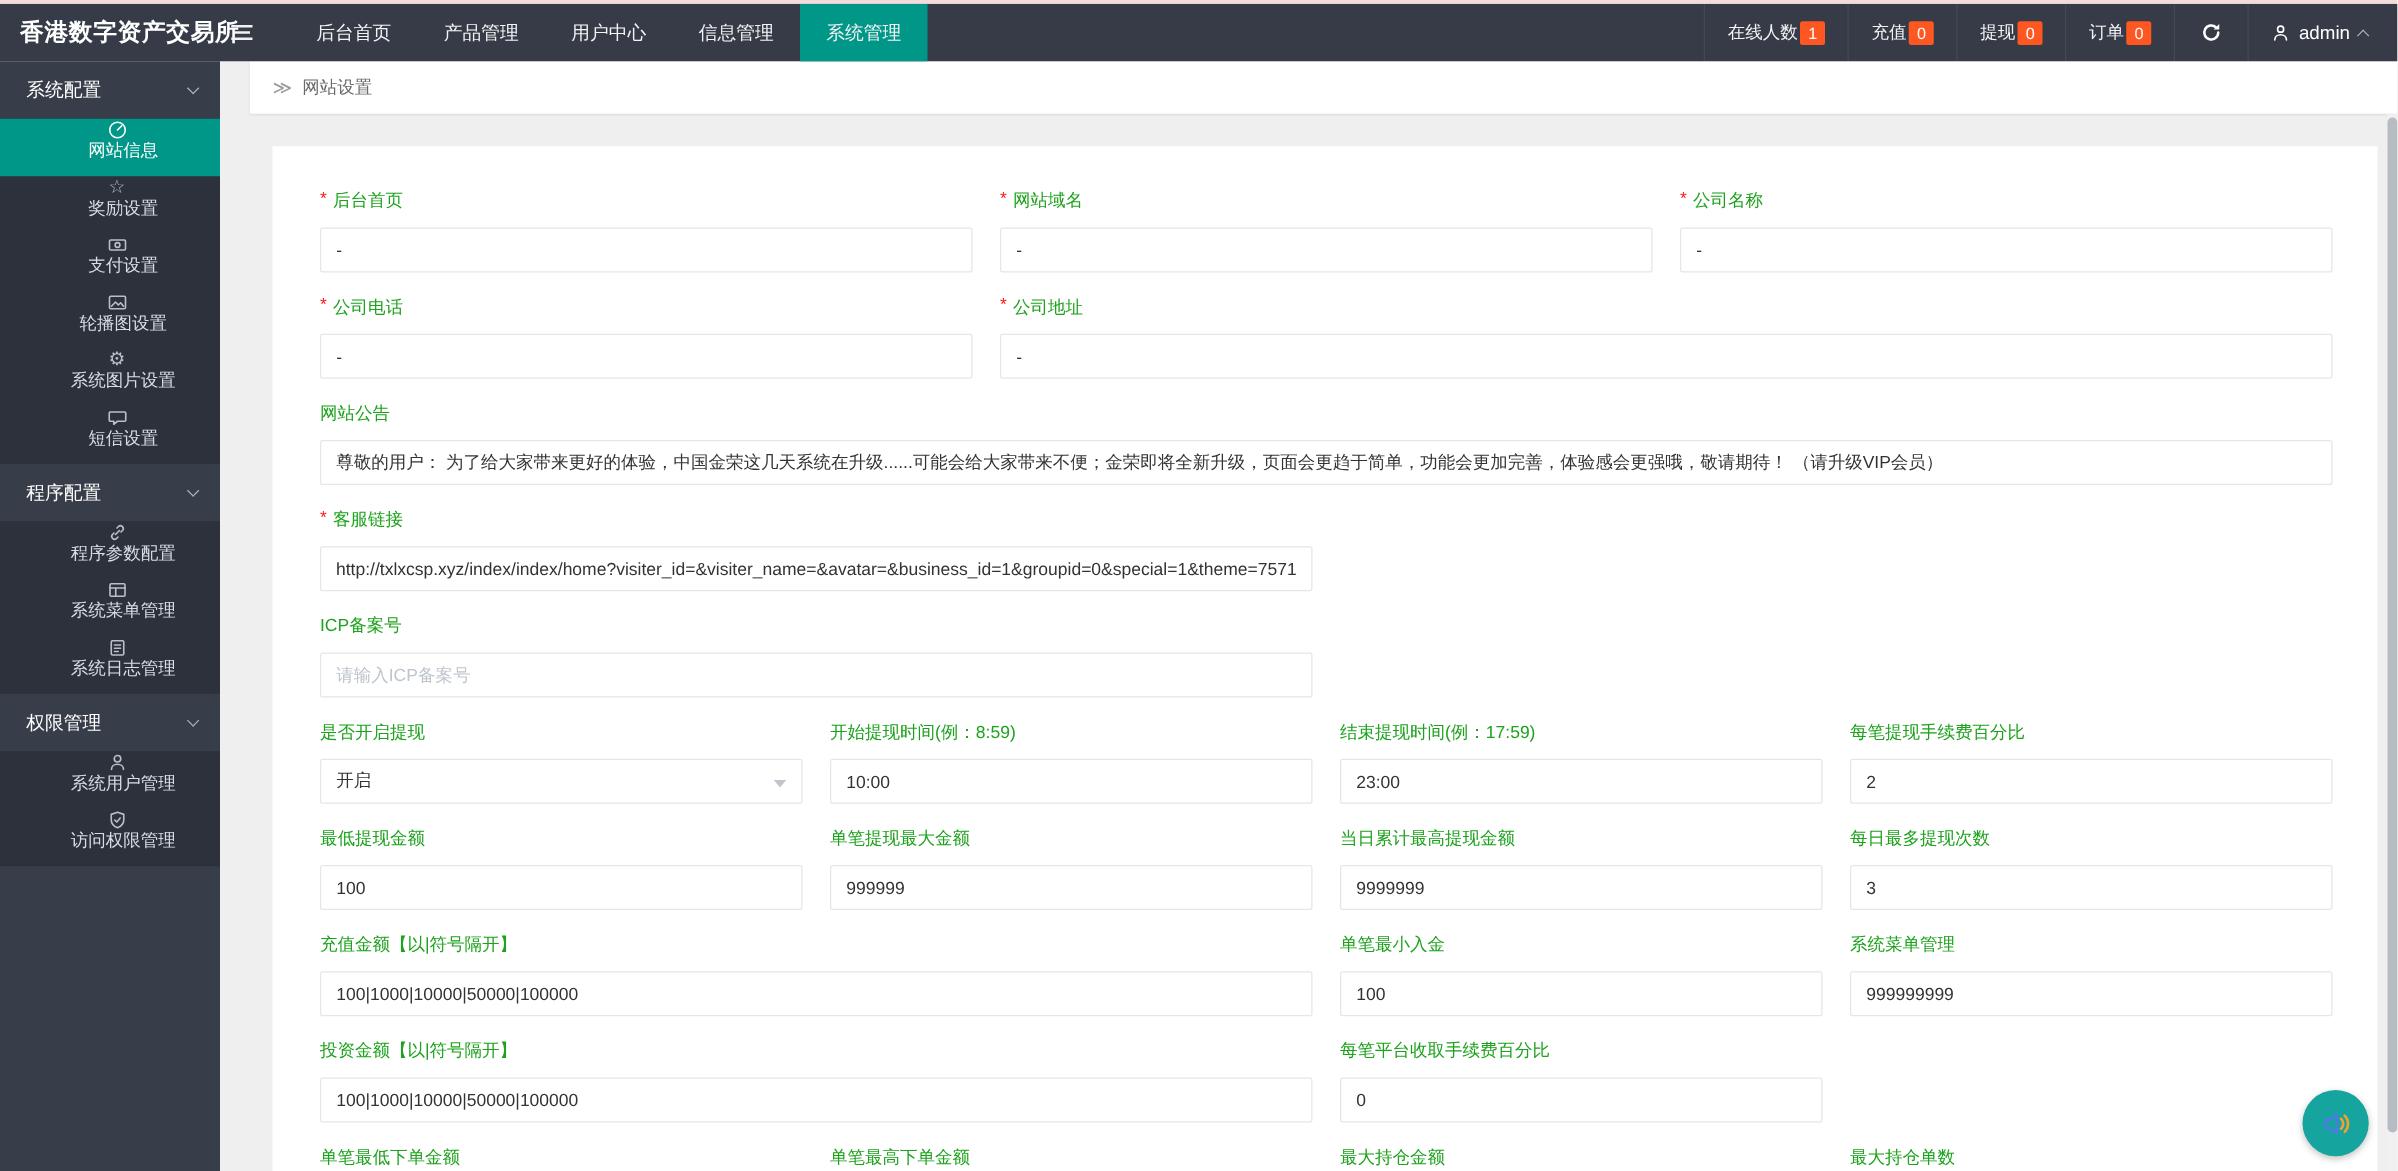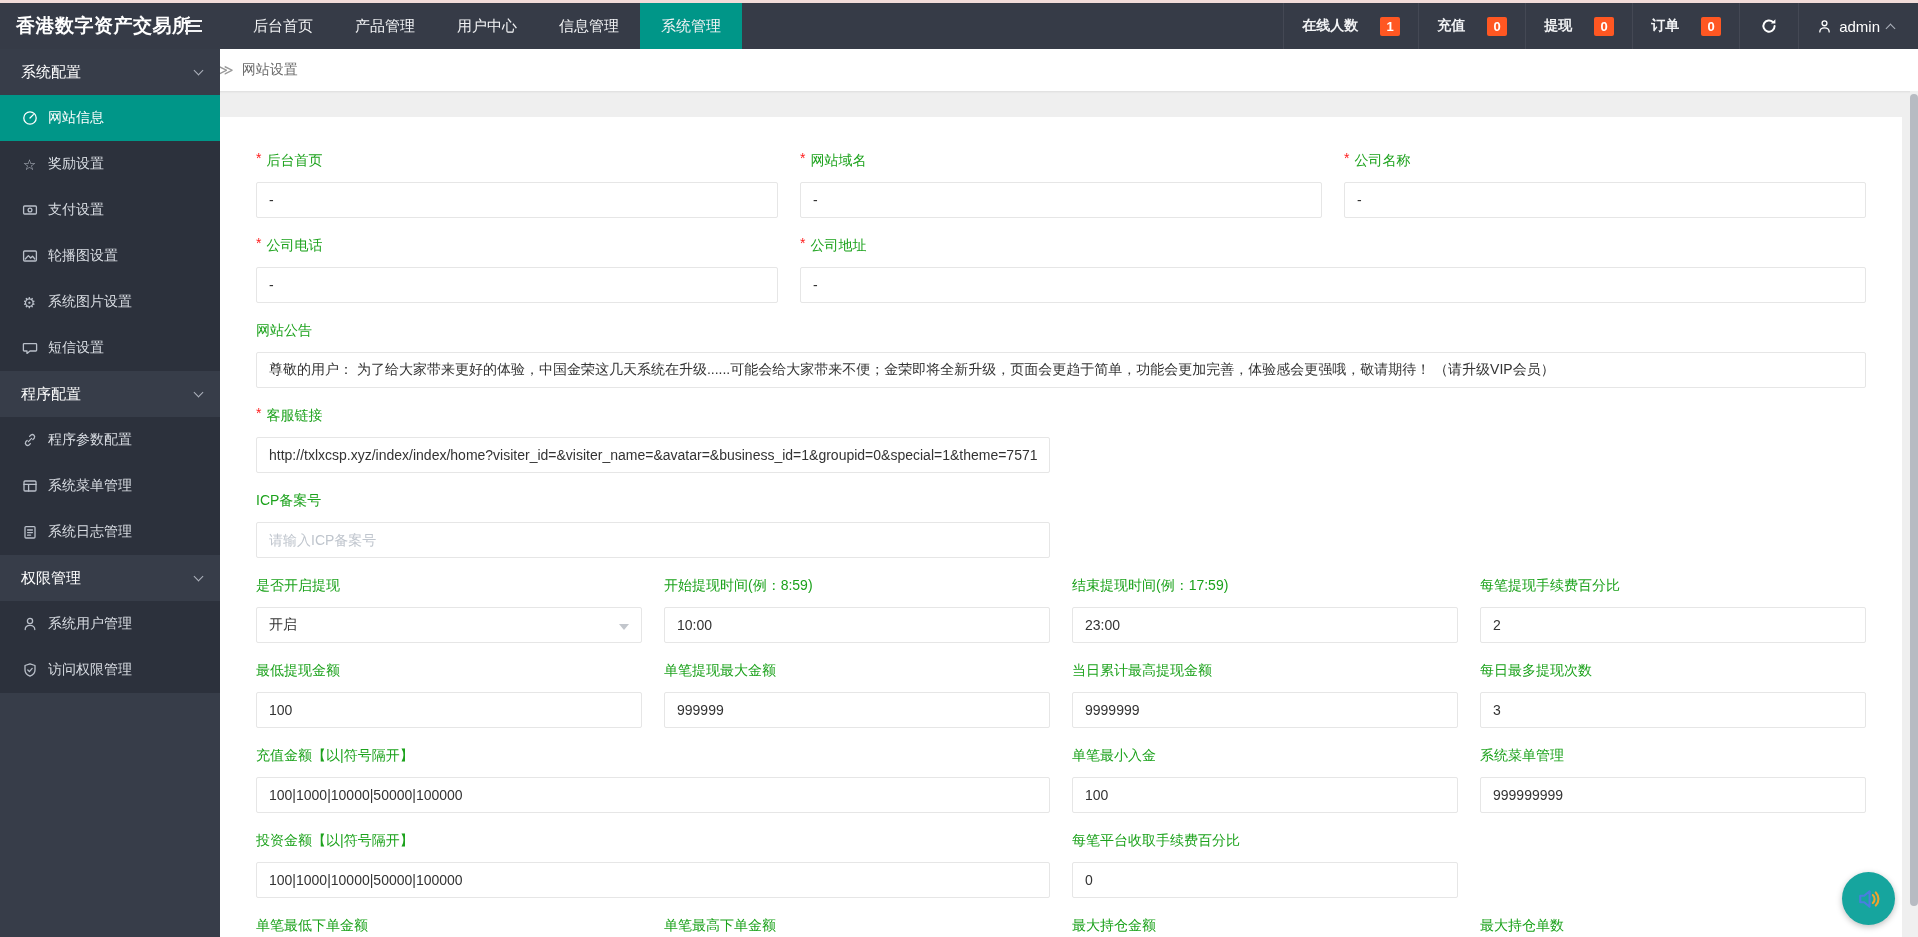--- a/index.html
+++ b/index.html
@@ -12,33 +12,33 @@
   
   .header { position:absolute; top:3px; left:0; width:1918px; height:46px; background:#363b47; display:flex; align-items:stretch; z-index:30; }
   .logo { width:170px; display:flex; align-items:center; padding-left:16px; color:#fff; font-size:19px; font-weight:bold; letter-spacing:.5px; white-space:nowrap; }
   .burger { width:46px; display:flex; flex-direction:column; justify-content:center; align-items:center; gap:3px; cursor:pointer; }
   .burger i { display:block; width:17px; height:2px; background:#f0f1f3; }
   .burger i:nth-child(2){ width:13px; }
   .nav { display:flex; align-items:stretch; margin-left:16px; }
   .nav-item { display:flex; align-items:center; padding:0 21px; color:#f2f3f5; font-size:15px; cursor:pointer; }
   .nav-item.active { background:#009688; }
   .hright { margin-left:auto; display:flex; align-items:stretch; }
-  .stat { display:flex; align-items:center; gap:22px; padding:0 18px; color:#f2f3f5; font-size:14px; border-left:1px solid rgba(255,255,255,.07); cursor:pointer;font-weight:bold; }
+  .stat { display:flex; align-items:center; gap:2px; padding:0 18px; color:#f2f3f5; font-size:14px; border-left:1px solid rgba(255,255,255,.07); cursor:pointer; }
   .badge { min-width:20px; height:19px; padding:0 4px; background:#ff5722; color:#fff; font-size:13px; border-radius:2px; display:flex; align-items:center; justify-content:center; }
   .iconbtn { display:flex; align-items:center; padding:0 20px; border-left:1px solid rgba(255,255,255,.07); cursor:pointer; }
   .userbox { display:flex; align-items:center; gap:7px; padding:0 24px 0 18px; color:#fff; font-size:15px; border-left:1px solid rgba(255,255,255,.07); cursor:pointer; }
   .chev { display:inline-block; width:7px; height:7px; border-right:1.6px solid #aeb3bd; border-bottom:1.6px solid #aeb3bd; transform:rotate(45deg); margin-top:-3px; }
   .chev.up { transform:rotate(-135deg); margin-top:4px; }
 
   
-  .sidebar { position:absolute; top:49px; left:0; width:220px; height:888px; background:#373d49; z-index:20; }
+  .sidebar { position:absolute; top:49px; left:0; width:176px; height:888px; background:#373d49; z-index:20; }
   .sec-head { height:46px; display:flex; align-items:center; padding:0 18px 0 21px; color:#ffffff; font-size:15px; cursor:pointer; }
   .sec-head .chev { margin-left:auto; }
   .sec-items { background:#2c313c; }
-  .s-item { height:46px; display:flex; align-items:center; padding-left:21px; color:#d9dde3; font-size:14px; cursor:pointer; }
+  .s-item { height:46px; display:flex; align-items:center; padding-left:21px; color:#d9dde3; font-size:14px; cursor:pointer;flex-direction:column; }
   .s-item .ic { width:17px; height:17px; margin-right:10px; color:#b9bfc9; display:flex; align-items:center; justify-content:center; font-size:15px; line-height:17px; }
   .s-item.active { background:#009688; color:#fff; }
   .s-item.active .ic { color:#fff; }
   .ic svg { width:16px; height:16px; stroke:currentColor; fill:none; stroke-width:1.3; stroke-linecap:round; stroke-linejoin:round; }
 
   
   .crumbbar { position:absolute; top:49px; left:200px; width:1718px; height:42px; background:#fff; display:flex; align-items:center; padding-left:18px; box-shadow:0 1px 2px rgba(0,0,0,.08); z-index:10; }
   .crumb-sep { color:#9a9a9a; font-size:15px; margin-right:8px; }
   .crumb-cur { color:#6b6b6b; font-size:14px; }
 

